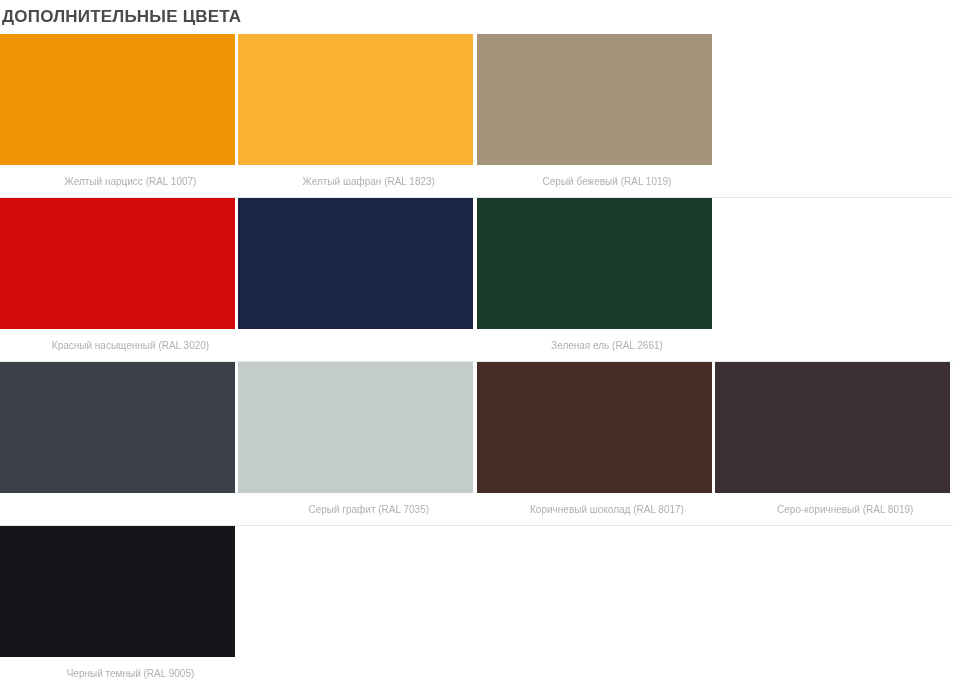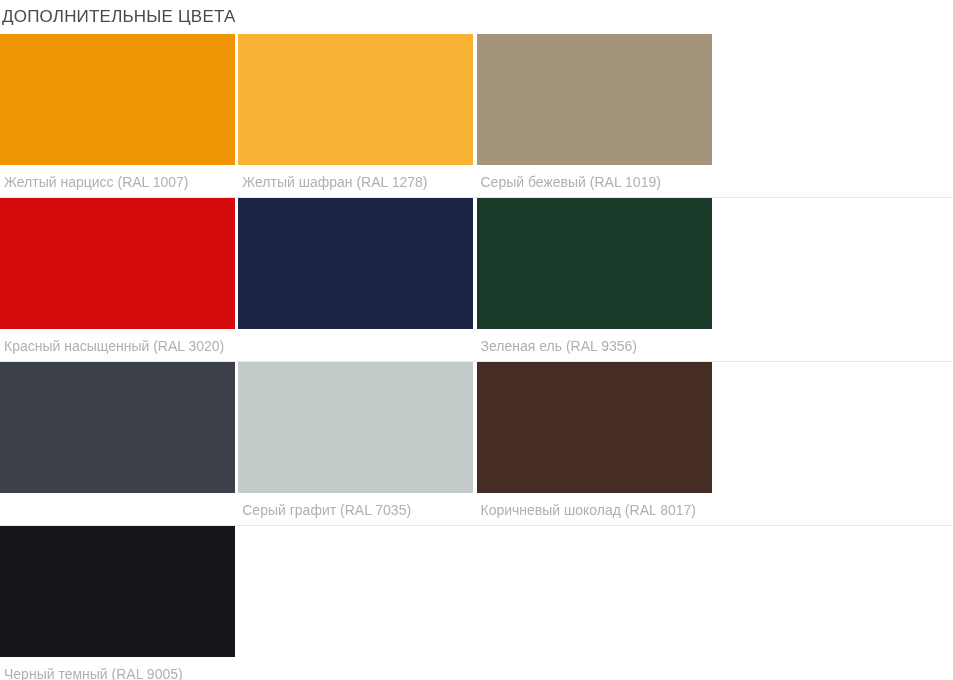--- a/index.html
+++ b/index.html
@@ -16,21 +16,21 @@
 
   .page {
     position: relative;
     width: 953px;
     height: 680px;
     box-sizing: border-box;
   }
 
   .section-title {
     font-size: 17px;
-    font-weight: 400;
+    font-weight: 700;
     color: #4a4a4a;
     letter-spacing: 0.2px;
     padding: 6px 0 0 2px;
     margin: 0;
     height: 28px;
     line-height: 22px;
     white-space: nowrap;
   }
 
   .swatch-grid {
@@ -50,24 +50,25 @@
 
   .swatch-chip {
     width: 235px;
     height: 131px;
     margin: 0 0 0 0;
     display: block;
   }
 
   .swatch-label {
     display: block;
-    font-size: 14px;
+    font-size: 10px;
     color: #b0b0b0;
+    text-align: center;
     line-height: 12px;
-    padding: 11px 0 9px 4px;
+    padding: 11px 0 9px 13px;
     width: 235px;
     white-space: nowrap;
     overflow: visible;
   }
 
   .row-rule {
     width: 953px;
     height: 1px;
     background: #e8e8e8;
     font-size: 0;
@@ -81,50 +82,54 @@
 
   <h2 class="section-title">ДОПОЛНИТЕЛЬНЫЕ ЦВЕТА</h2>
 
   <div class="swatch-grid">
       <div class="swatch-cell">
         <div class="swatch-chip" style="background: rgb(238, 148, 5);"></div>
         <span class="swatch-label">Желтый нарцисс (RAL 1007)</span>
       </div>
       <div class="swatch-cell">
         <div class="swatch-chip" style="background: rgb(249, 178, 51);"></div>
-        <span class="swatch-label">Желтый шафран (RAL 1278)</span>
+        <span class="swatch-label">Желтый шафран (RAL 1823)</span>
       </div>
       <div class="swatch-cell">
         <div class="swatch-chip" style="background: rgb(164, 148, 123);"></div>
         <span class="swatch-label">Серый бежевый (RAL 1019)</span>
       </div>
       <div class="row-rule"></div>
       <div class="swatch-cell">
         <div class="swatch-chip" style="background: rgb(212, 11, 11);"></div>
         <span class="swatch-label">Красный насыщенный (RAL 3020)</span>
       </div>
       <div class="swatch-cell">
         <div class="swatch-chip" style="background: rgb(28, 36, 69);"></div>
       </div>
       <div class="swatch-cell">
         <div class="swatch-chip" style="background: rgb(27, 59, 42);"></div>
-        <span class="swatch-label">Зеленая ель (RAL 9356)</span>
+        <span class="swatch-label">Зеленая ель (RAL 2661)</span>
       </div>
       <div class="row-rule"></div>
       <div class="swatch-cell">
         <div class="swatch-chip" style="background: rgb(59, 64, 73);"></div>
       </div>
       <div class="swatch-cell">
         <div class="swatch-chip" style="background: rgb(196, 204, 203);"></div>
         <span class="swatch-label">Серый графит (RAL 7035)</span>
       </div>
       <div class="swatch-cell">
         <div class="swatch-chip" style="background: rgb(69, 44, 37);"></div>
         <span class="swatch-label">Коричневый шоколад (RAL 8017)</span>
       </div>
+      <div class="swatch-cell">
+        <div class="swatch-chip" style="background: rgb(60, 47, 51);"></div>
+        <span class="swatch-label">Серо-коричневый (RAL 8019)</span>
+      </div>
       <div class="row-rule"></div>
       <div class="swatch-cell">
         <div class="swatch-chip" style="background: rgb(20, 22, 28);"></div>
         <span class="swatch-label">Черный темный (RAL 9005)</span>
       </div>
     </div>
 
 </div>
 
 </body></html>

